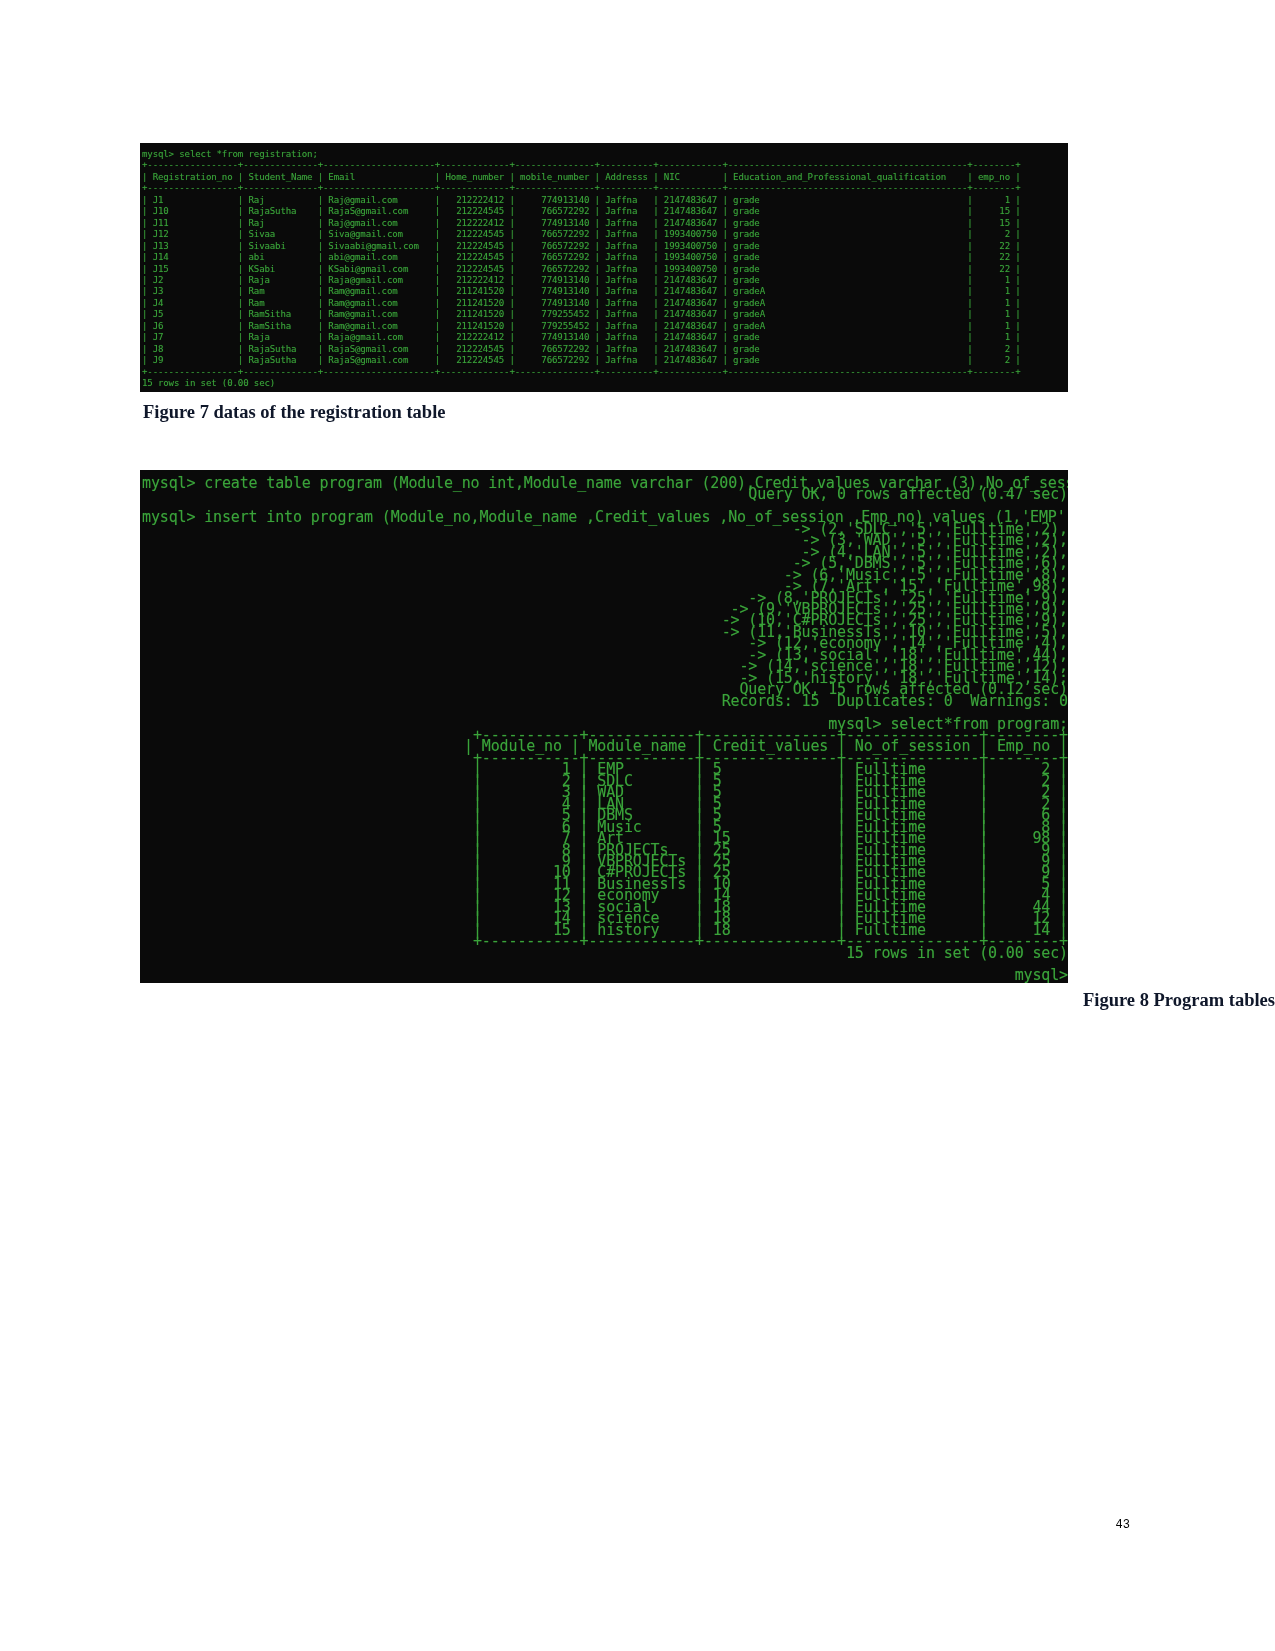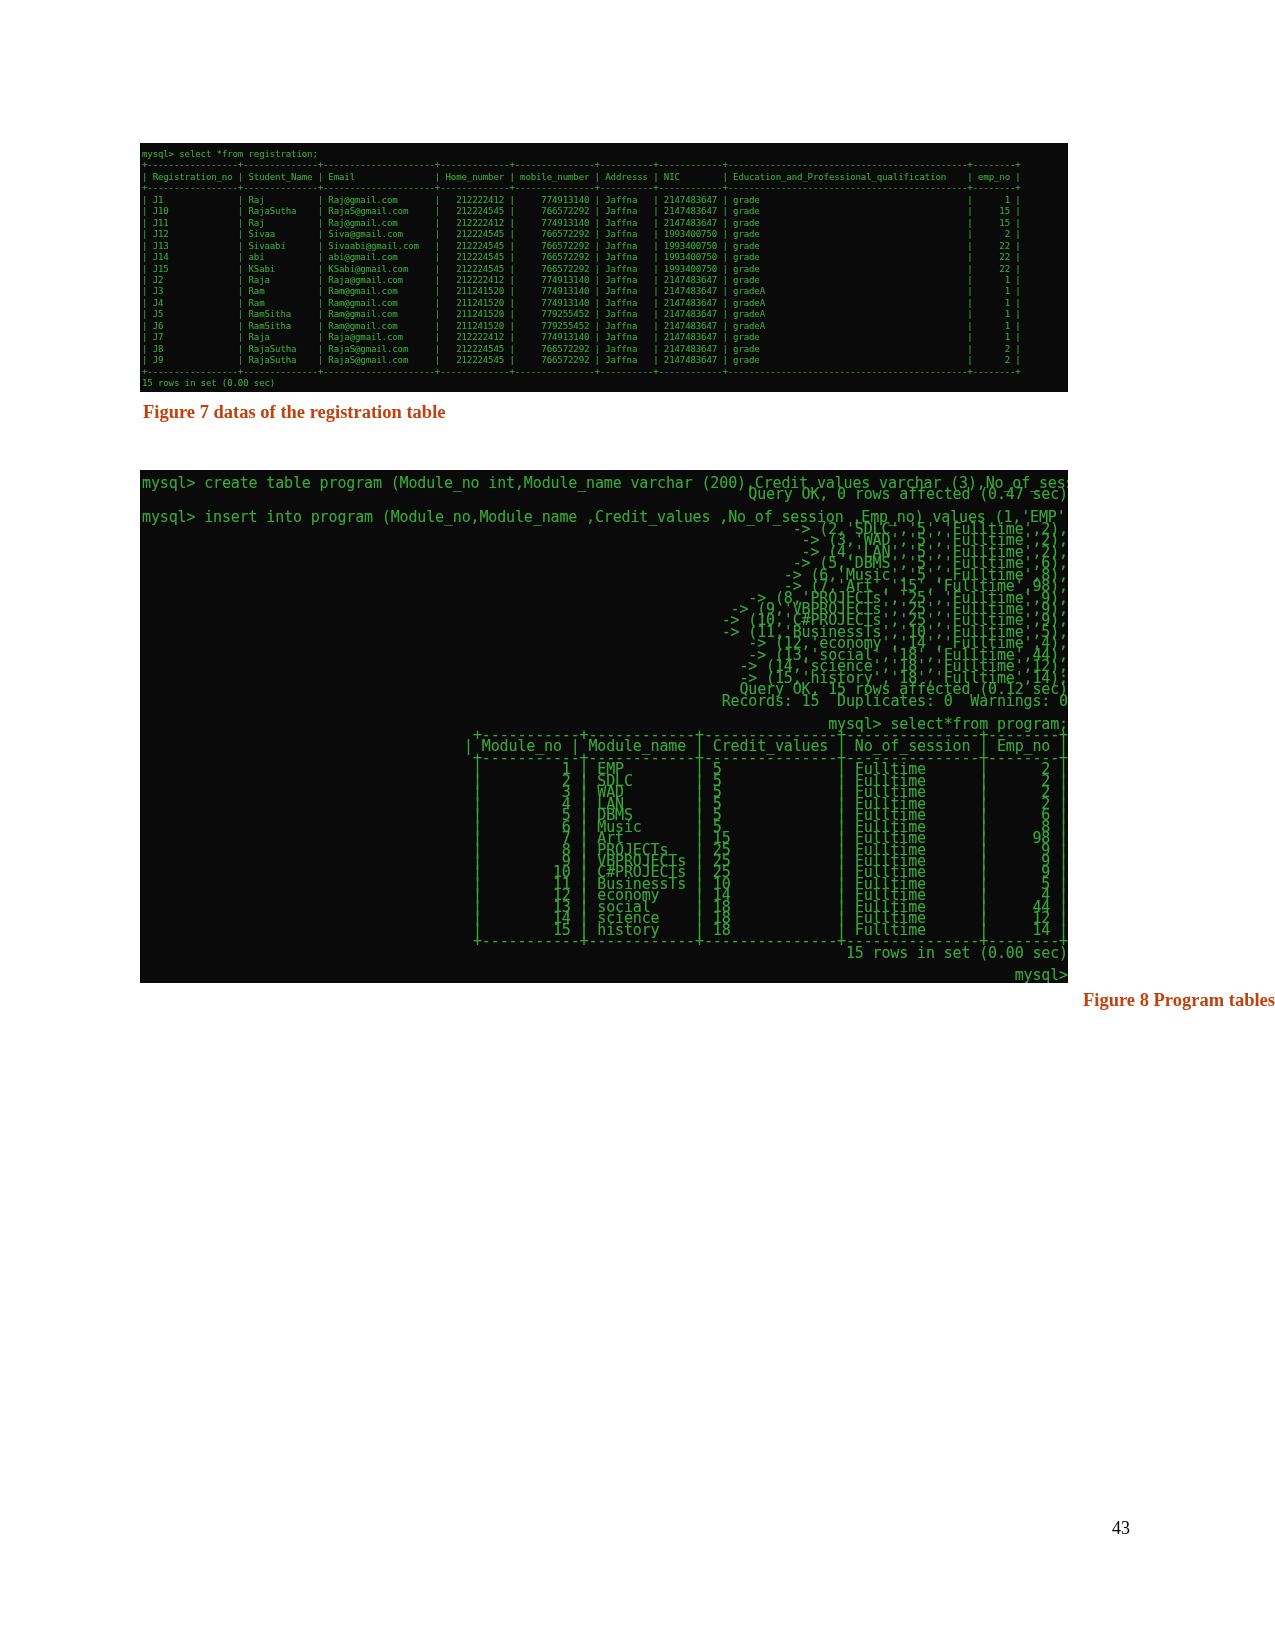--- a/index.html
+++ b/index.html
@@ -65,43 +65,43 @@
     letter-spacing: -0.15px;
     text-align: right;
   }
 
   
   .caption {
     position: absolute;
     font-family: "Liberation Serif", serif;
     font-weight: bold;
     font-size: 18.5px;
-    color: #c2410c;
+    color: #0f172a;
     white-space: nowrap;
   }
   #caption-fig7 {
     left: 143px;
     top: 402px;
   }
   #caption-fig8 {
     left: 0;
     top: 990px;
     width: 1275px;
     text-align: right;
   }
 
   
   #page-number {
     position: absolute;
     left: 0;
     top: 1518px;
     width: 1130px;
     text-align: right;
-    font-family: Liberation Serif, serif;
-    font-size: 18px;
+    font-family: Liberation Mono, monospace;
+    font-size: 12px;
     color: #000;
   }
 </style>
 </head>
 <body>
 
 <div class="page">
 
   <div class="terminal" id="term-registration">
     <pre>mysql&gt; select *from registration;

